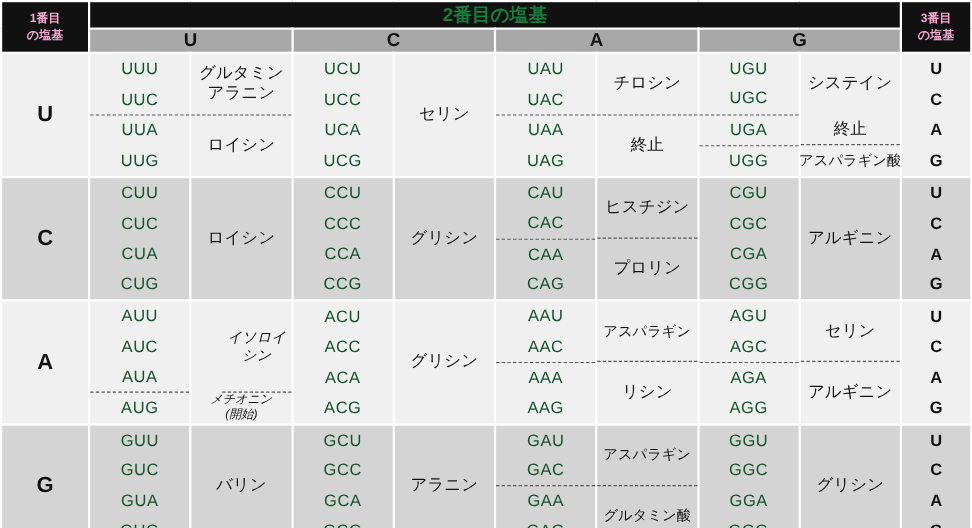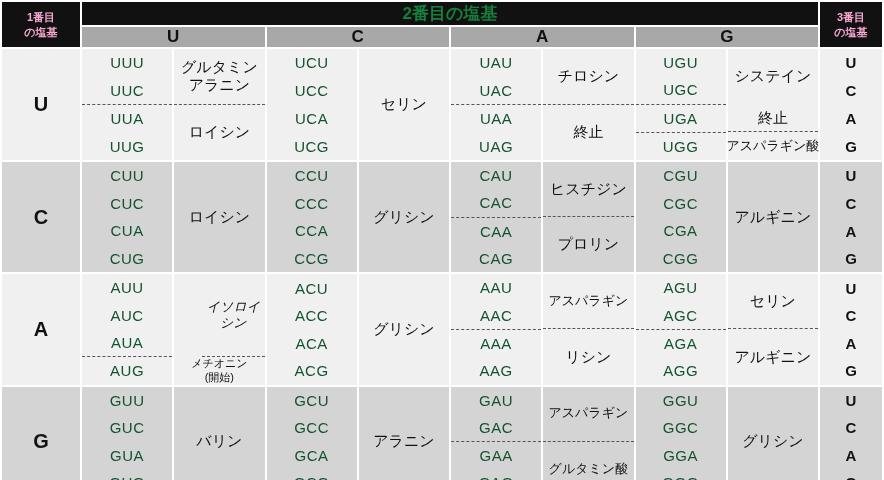--- a/index.html
+++ b/index.html
@@ -336,21 +336,21 @@
             <div class="codon-q">AUC</div>
             <div class="codon-q divider">AUA</div>
             <div class="codon-q">AUG</div>
           </div>
         </td>
         <td class="aa-col">
           <div class="codon-stack">
             <div class="codon-q divider" style="flex:0 0 75%;margin-left:28px;">
               <div class="aa-text aa-small aa-italic">イソロイシン</div>
             </div>
-            <div class="codon-q" style="flex:0 0 25%;">
+            <div class="codon-q" style="flex:0 0 25%;font-style:italic;">
               <div class="aa-text">
                 <div class="aa-xsmall">メチオニン</div>
                 <div class="aa-xsmall">(開始)</div>
               </div>
             </div>
           </div>
         </td>
 
         <td class="codon-col">
           <div class="codon-stack">

